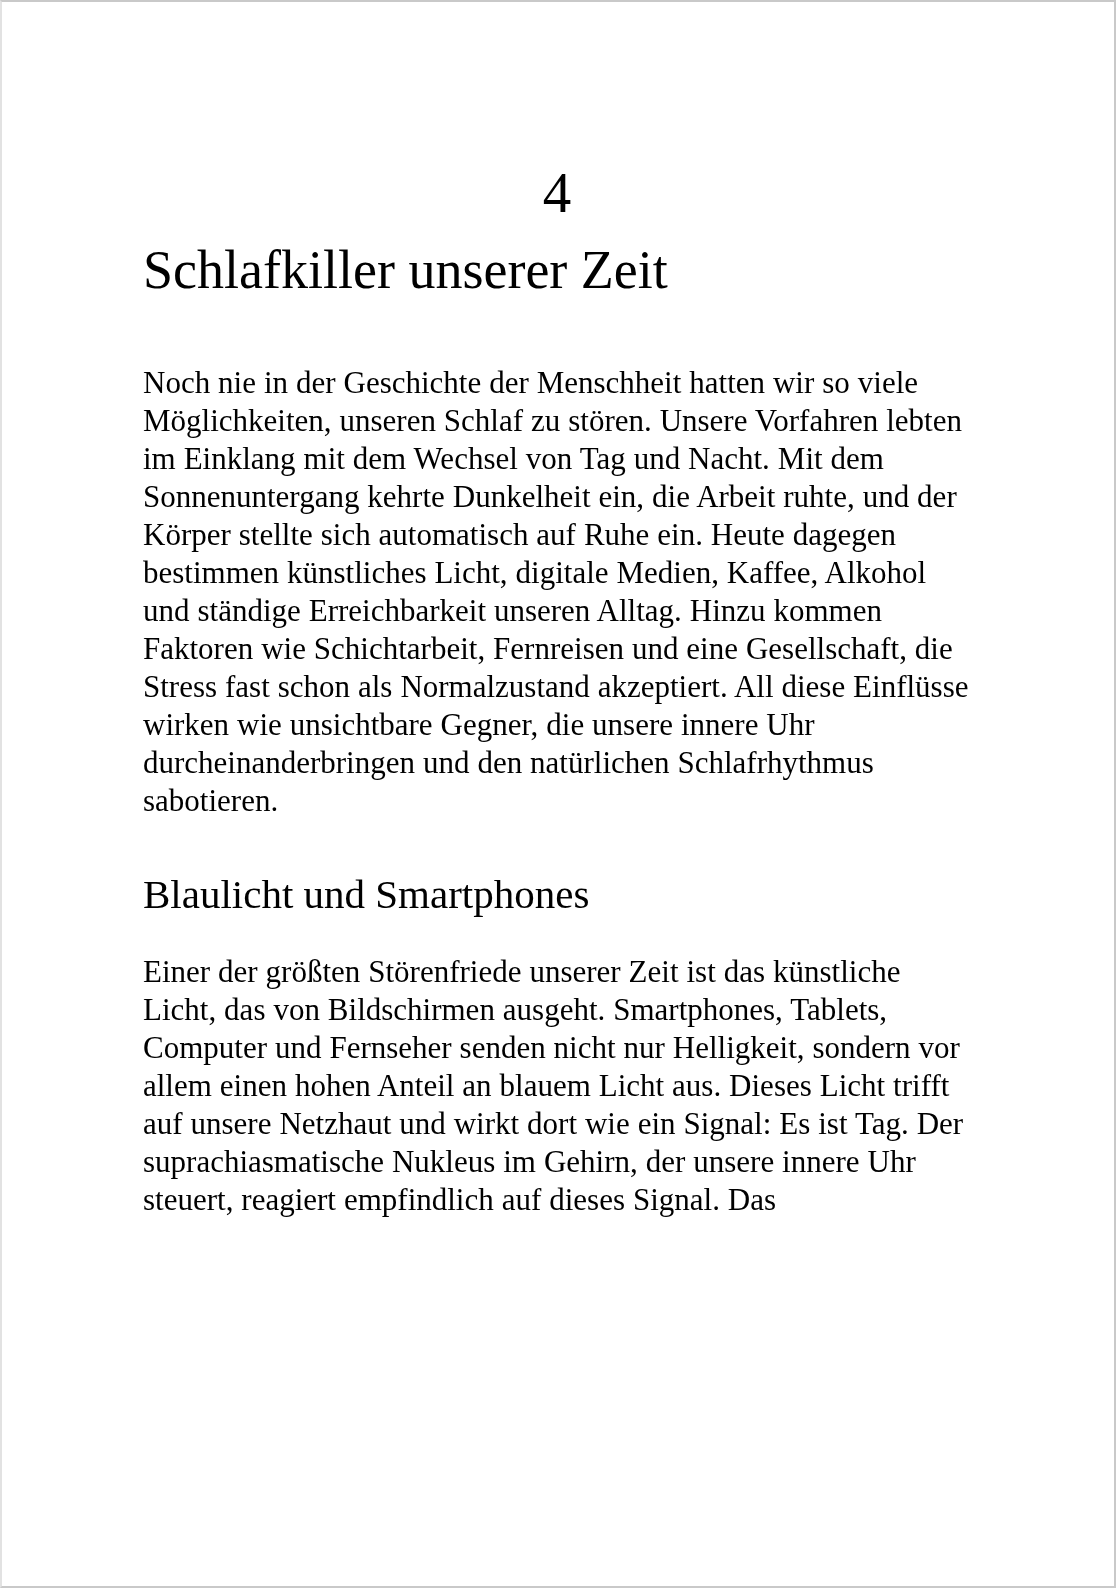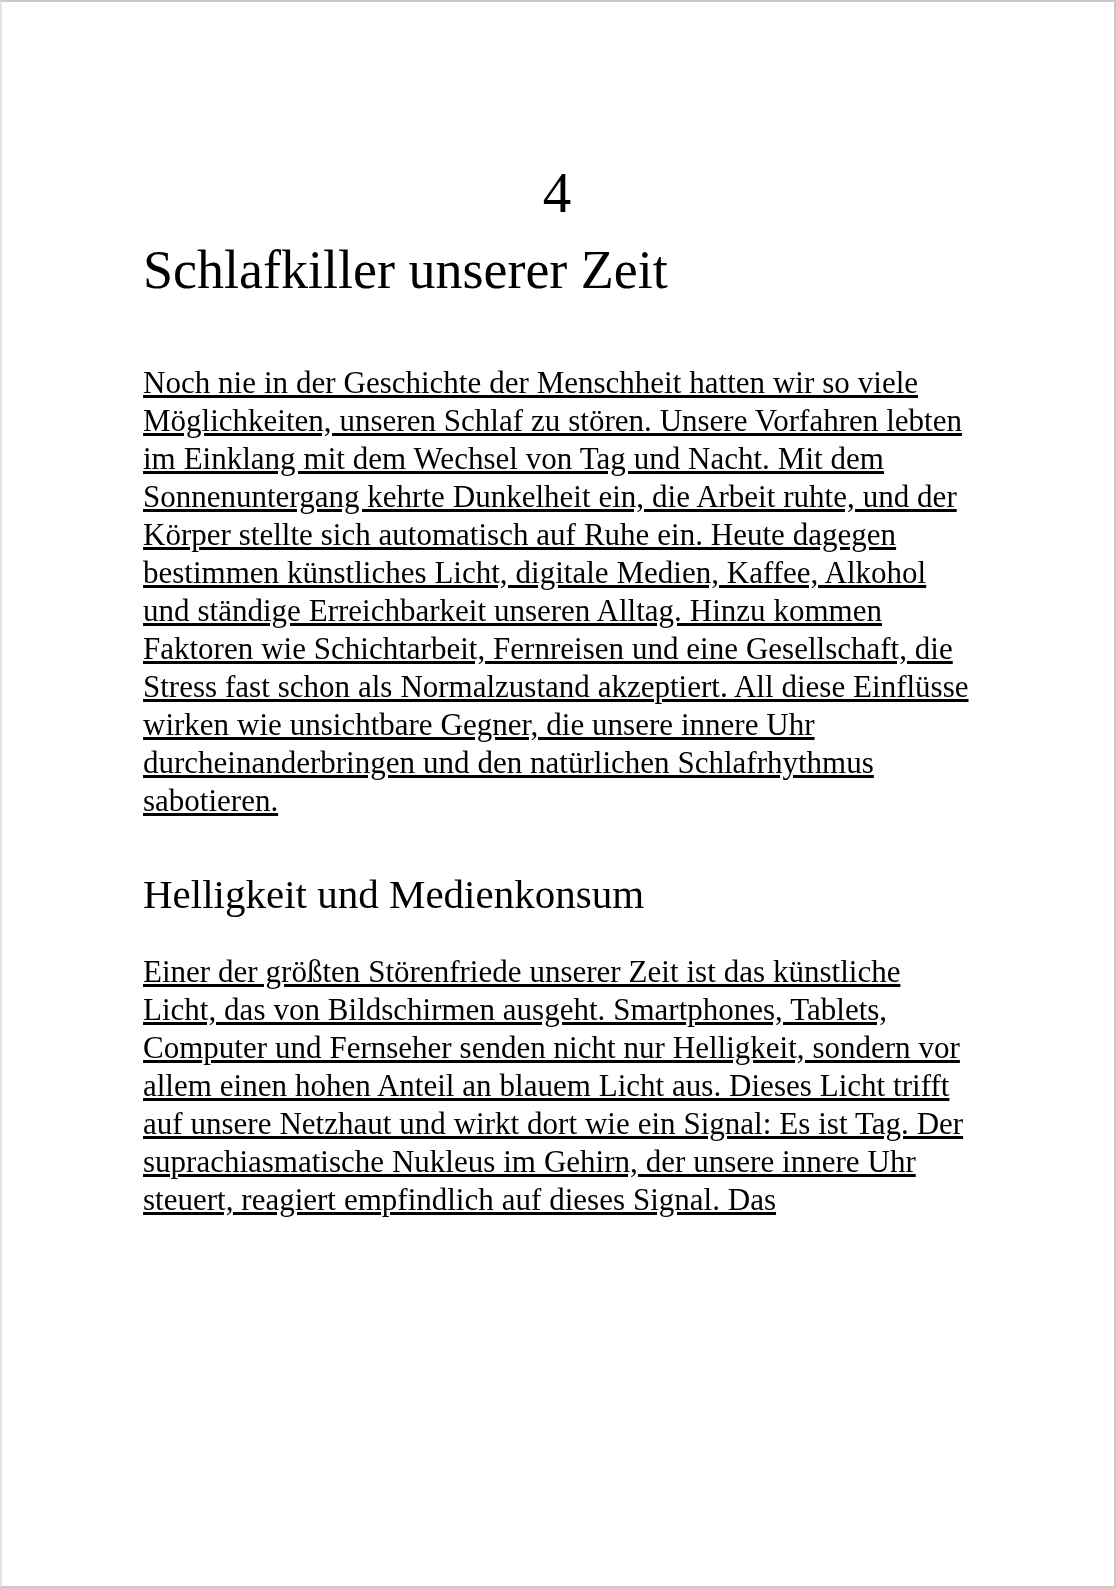--- a/index.html
+++ b/index.html
@@ -53,21 +53,20 @@
     padding-top: 63px;
   }
 
   .para {
     font-size: 31px;
     line-height: 38px;
     text-align: left;
     margin: 0 0 38px 0;
     font-weight: normal;
     word-spacing: 0.2px;
-    text-decoration: underline;
   }
 
   .para.last {
     margin-bottom: 0;
   }
 
   .section-heading {
     font-size: 41px;
     line-height: 1.1;
     font-weight: normal;
@@ -85,20 +84,20 @@
 
     <div class="chapter-number">4</div>
 
     <h1 class="chapter-title">Schlafkiller unserer Zeit</h1>
 
     <div class="body-block">
       <p class="para">Noch nie in der Geschichte der Menschheit hatten wir so viele Möglichkeiten, unseren Schlaf zu stören. Unsere Vorfahren lebten im Einklang mit dem Wechsel von Tag und Nacht. Mit dem Sonnenuntergang kehrte Dunkelheit ein, die Arbeit ruhte, und der Körper stellte sich automatisch auf Ruhe ein. Heute dagegen bestimmen künstliches Licht, digitale Medien, Kaffee, Alkohol und ständige Erreichbarkeit unseren Alltag. Hinzu kommen Faktoren wie Schichtarbeit, Fernreisen und eine Gesellschaft, die Stress fast schon als Normalzustand akzeptiert. All diese Einflüsse wirken wie unsichtbare Gegner, die unsere innere Uhr durcheinanderbringen und den natürlichen Schlafrhythmus sabotieren.</p>
 
     </div>
 
-    <h2 class="section-heading">Helligkeit und Medienkonsum</h2>
+    <h2 class="section-heading">Blaulicht und Smartphones</h2>
 
     <div>
       <p class="para last">Einer der größten Störenfriede unserer Zeit ist das künstliche Licht, das von Bildschirmen ausgeht. Smartphones, Tablets, Computer und Fernseher senden nicht nur Helligkeit, sondern vor allem einen hohen Anteil an blauem Licht aus. Dieses Licht trifft auf unsere Netzhaut und wirkt dort wie ein Signal: Es ist Tag. Der suprachiasmatische Nukleus im Gehirn, der unsere innere Uhr steuert, reagiert empfindlich auf dieses Signal. Das</p>
     </div>
 
   </div>
 </div>
 
 </body></html>

